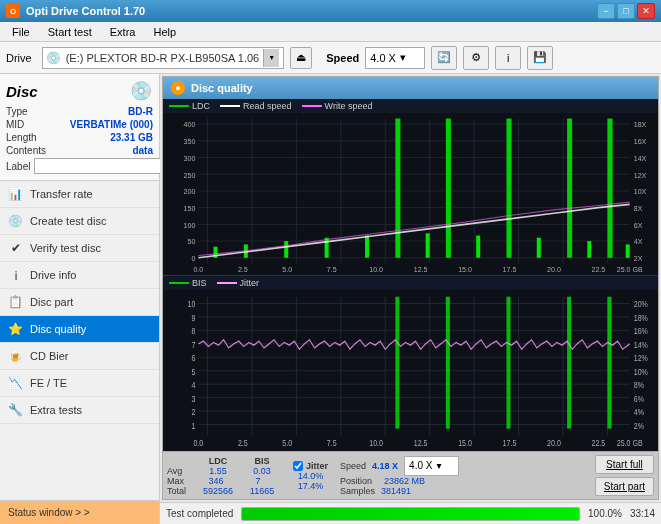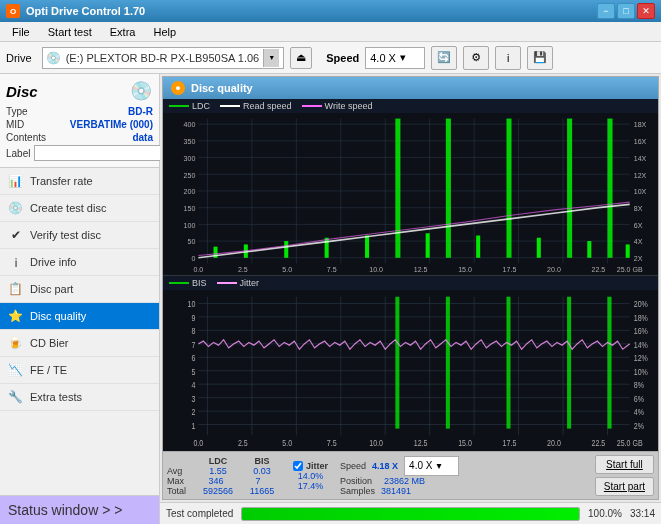--- a/index.html
+++ b/index.html
@@ -106,25 +106,25 @@
       cursor: pointer;
       font-size: 11px;
       border-bottom: 1px solid #e0e0e0;
       gap: 6px;
       color: #333;
     }
     .nav-item.active { background: #0078d7; color: white; }
     .nav-item-icon { width: 16px; height: 16px; display: flex; align-items: center; justify-content: center; font-size: 12px; flex-shrink: 0; }
 
     .status-window-btn {
-      background: #c4b5fd;
+      background: #fdba74;
       border-top: 1px solid #ccc;
       padding: 6px 8px;
       cursor: pointer;
-      font-size: 14px;
+      font-size: 10px;
       display: flex;
       align-items: center;
       gap: 4px;
       color: #333;
     }
 
     .content-area {
       flex: 1;
       display: flex;
       flex-direction: column;
@@ -233,20 +233,24 @@
       </div>
       <div class="disc-info-row">
         <span class="disc-info-label">Type</span>
         <span class="disc-info-value">BD-R</span>
       </div>
       <div class="disc-info-row">
         <span class="disc-info-label">MID</span>
         <span class="disc-info-value">VERBATIMe (000)</span>
       </div>
       <div class="disc-info-row">
+        <span class="disc-info-label">Length</span>
+        <span class="disc-info-value">23.31 GB</span>
+      </div>
+      <div class="disc-info-row">
         <span class="disc-info-label">Contents</span>
         <span class="disc-info-value">data</span>
       </div>
       <div class="label-row">
         <span class="label-text">Label</span>
         <input class="label-input" type="text" style="">
         <div class="label-edit-btn">✏</div>
       </div>
     </div>
 

